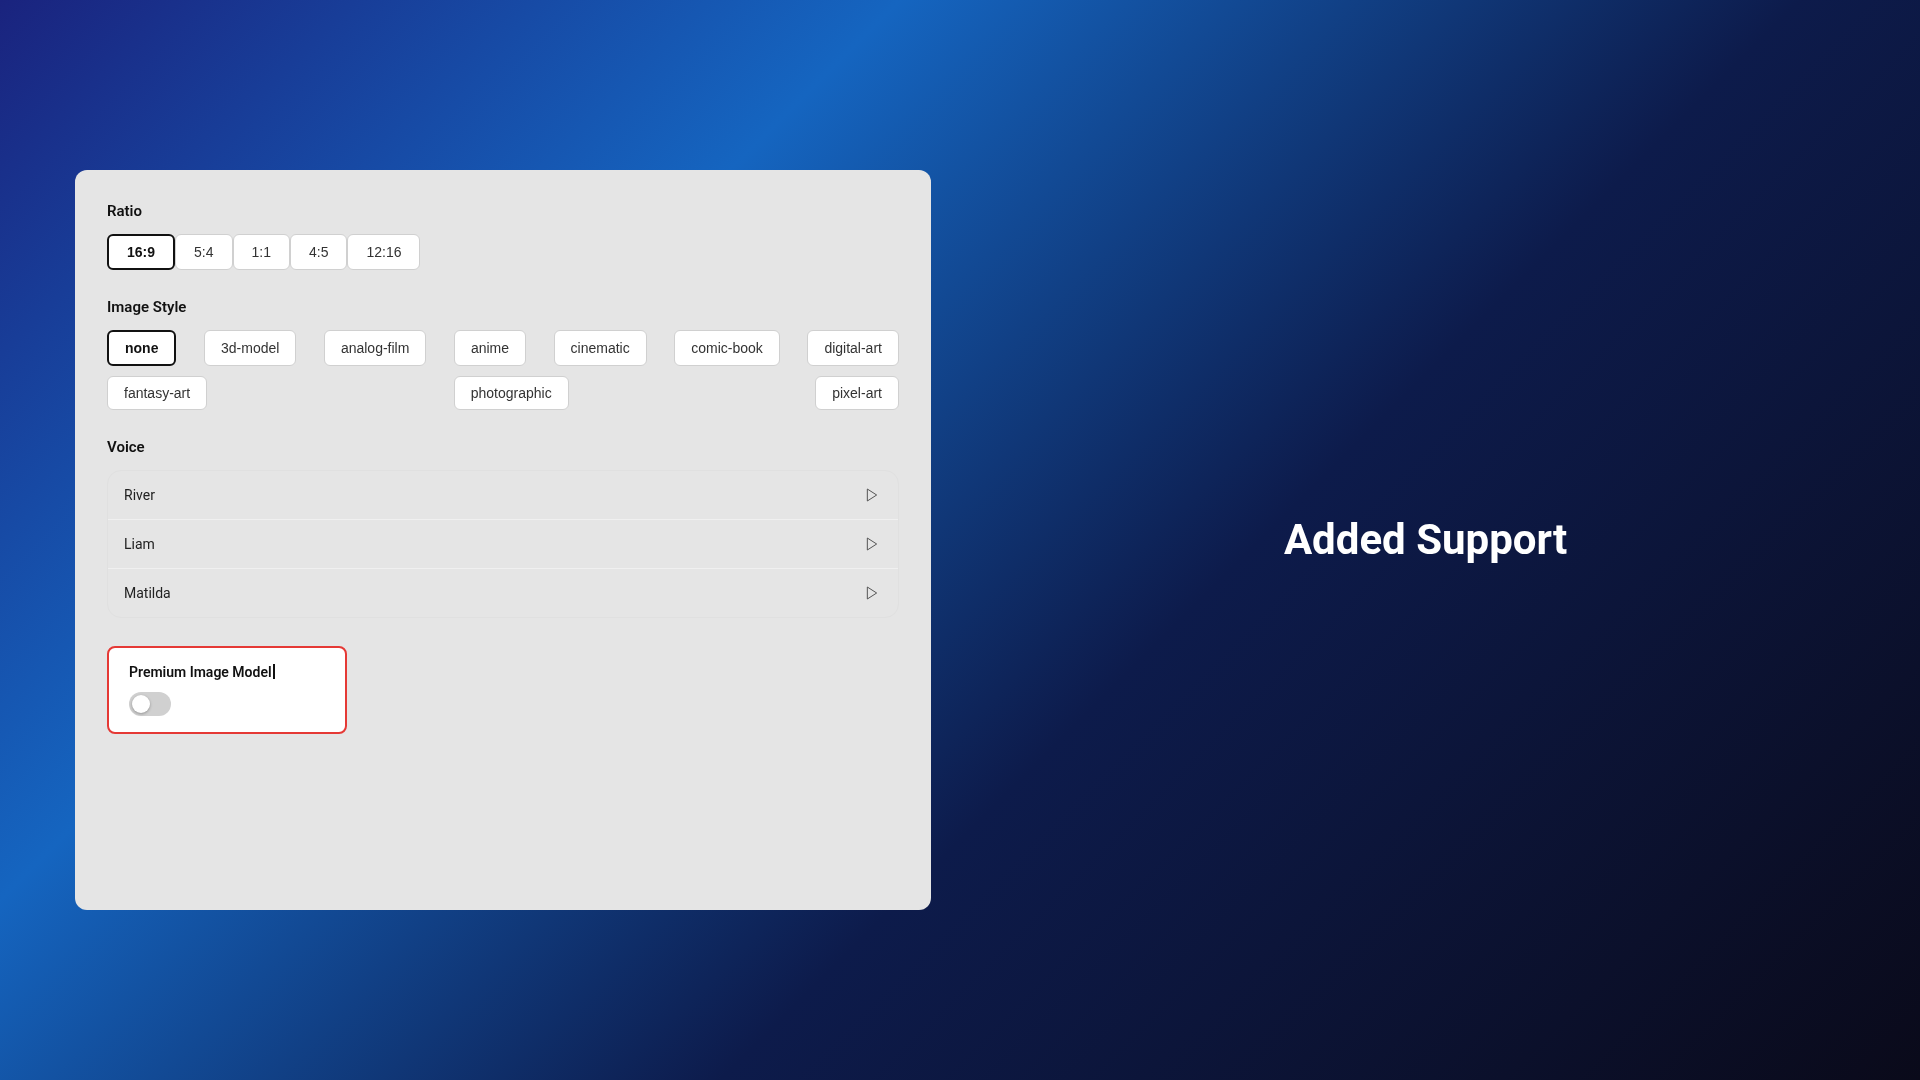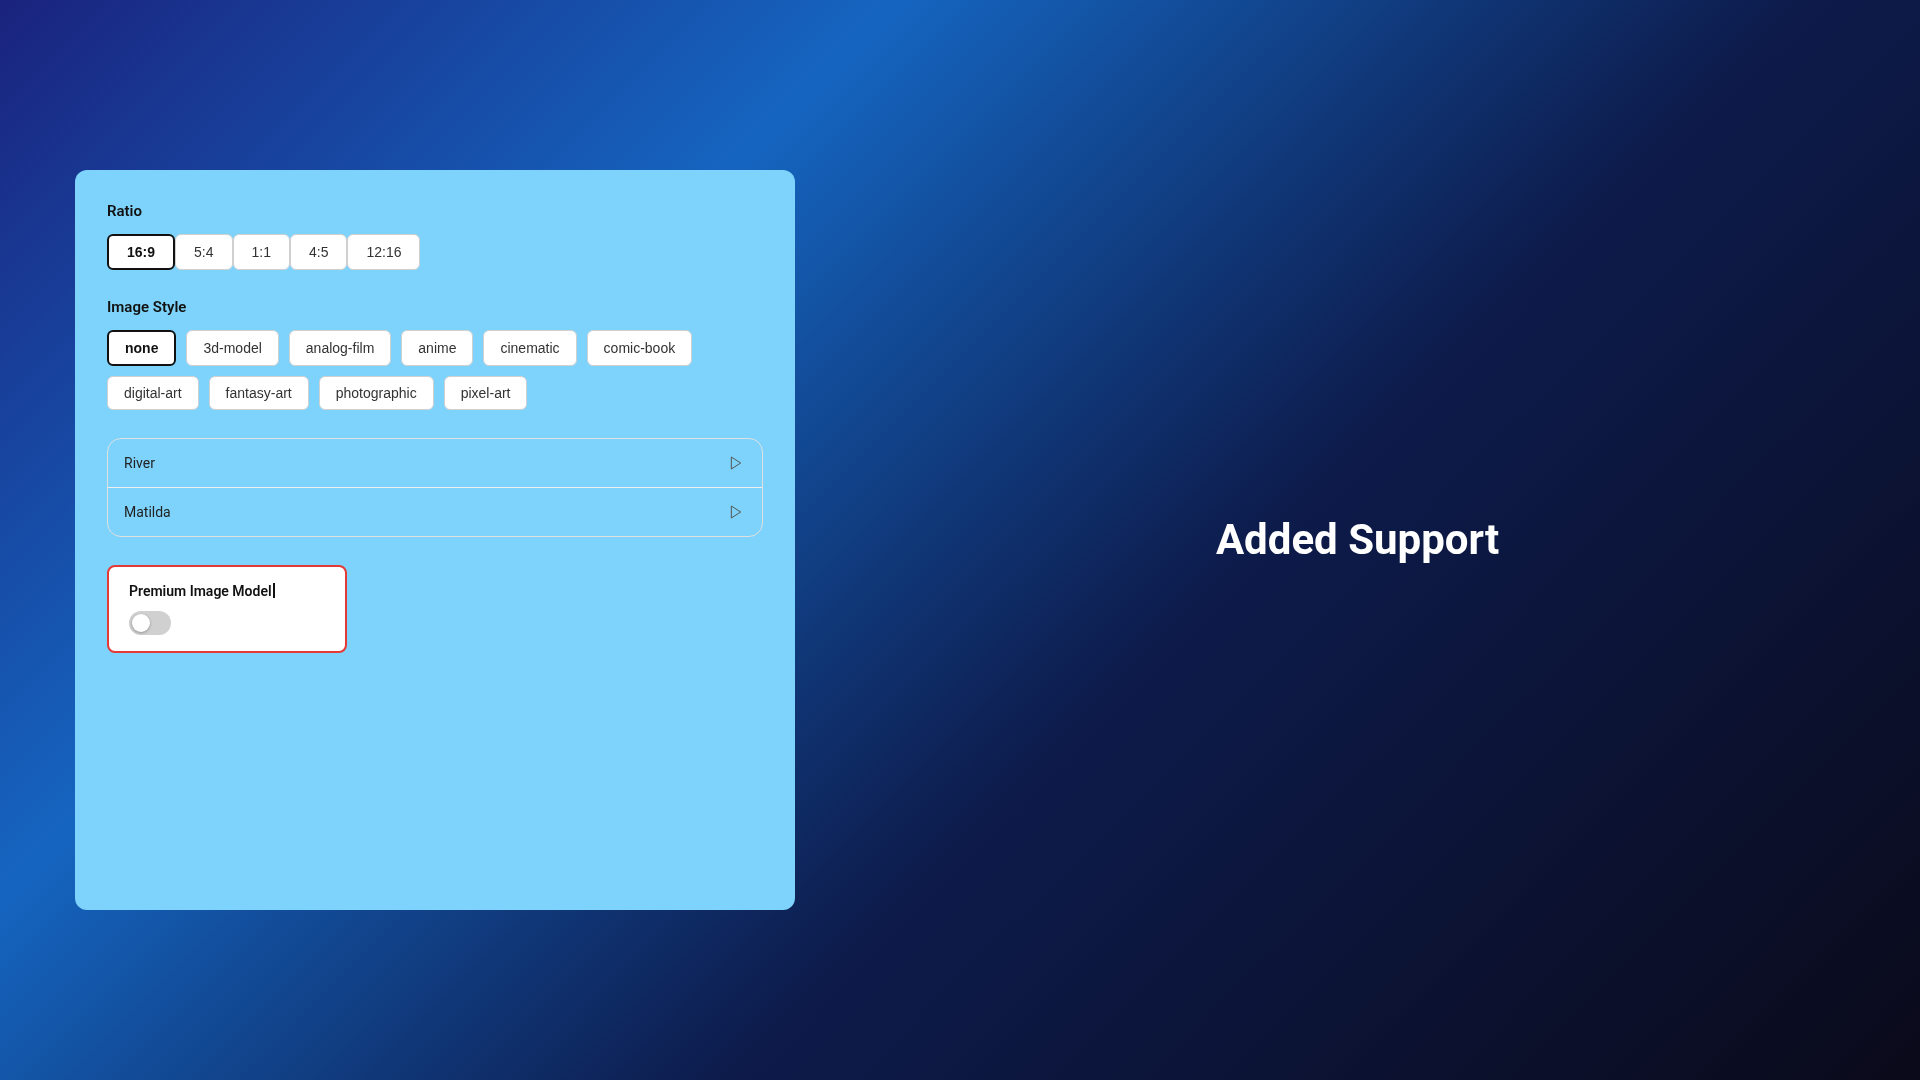--- a/index.html
+++ b/index.html
@@ -13,24 +13,24 @@
       height: 1080px;
       background: linear-gradient(135deg, #1a237e 0%, #1565c0 30%, #0d1b4b 60%, #0a0a1a 100%);
       display: flex;
       align-items: center;
       justify-content: flex-start;
       font-family: -apple-system, BlinkMacSystemFont, 'Segoe UI', Roboto, sans-serif;
       overflow: hidden;
     }
 
     .panel {
-      background: #7dd3fc;
+      background: #e5e5e5;
       border-radius: 12px;
       padding: 32px;
-      width: 720px;
+      width: 856px;
       margin-left: 75px;
       margin-top: 0;
       min-height: 740px;
       position: relative;
     }
 
     .section {
       margin-bottom: 28px;
     }
 
@@ -58,20 +58,21 @@
     .ratio-btn.active {
       border: 2px solid #111;
       font-weight: 600;
       color: #111;
     }
 
     .style-buttons {
       display: flex;
       flex-wrap: wrap;
       gap: 10px;
+      justify-content: space-between;
     }
 
     .style-btn {
       padding: 8px 16px;
       border: 1.5px solid #d0d0d0;
       border-radius: 6px;
       background: #fff;
       font-size: 14px;
       color: #333;
       cursor: pointer;
@@ -234,32 +235,41 @@
       <button class="style-btn">cinematic</button>
       <button class="style-btn">comic-book</button>
       <button class="style-btn">digital-art</button>
       <button class="style-btn">fantasy-art</button>
       <button class="style-btn">photographic</button>
       <button class="style-btn">pixel-art</button>
     </div>
   </div>
 
   <div class="section">
+    <div class="section-label">Voice</div>
     <div class="voice-list-container">
       <div class="voice-list">
 
         <div class="voice-item">
           <span class="voice-name">River</span>
           <span class="play-icon">
             <svg viewBox="0 0 24 24">
                 <polygon points="5,3 19,12 5,21" stroke="#555" stroke-width="1.5" fill="none"></polygon>
               </svg>
           </span>
         </div>
 
+        <div class="voice-item">
+          <span class="voice-name">Liam</span>
+          <span class="play-icon">
+            <svg viewBox="0 0 24 24">
+                <polygon points="5,3 19,12 5,21" stroke="#555" stroke-width="1.5" fill="none"></polygon>
+              </svg>
+          </span>
+        </div>
 
 
 
         <div class="voice-item">
           <span class="voice-name">Matilda</span>
           <span class="play-icon">
             <svg viewBox="0 0 24 24">
                 <polygon points="5,3 19,12 5,21" stroke="#555" stroke-width="1.5" fill="none"></polygon>
               </svg>
           </span>

